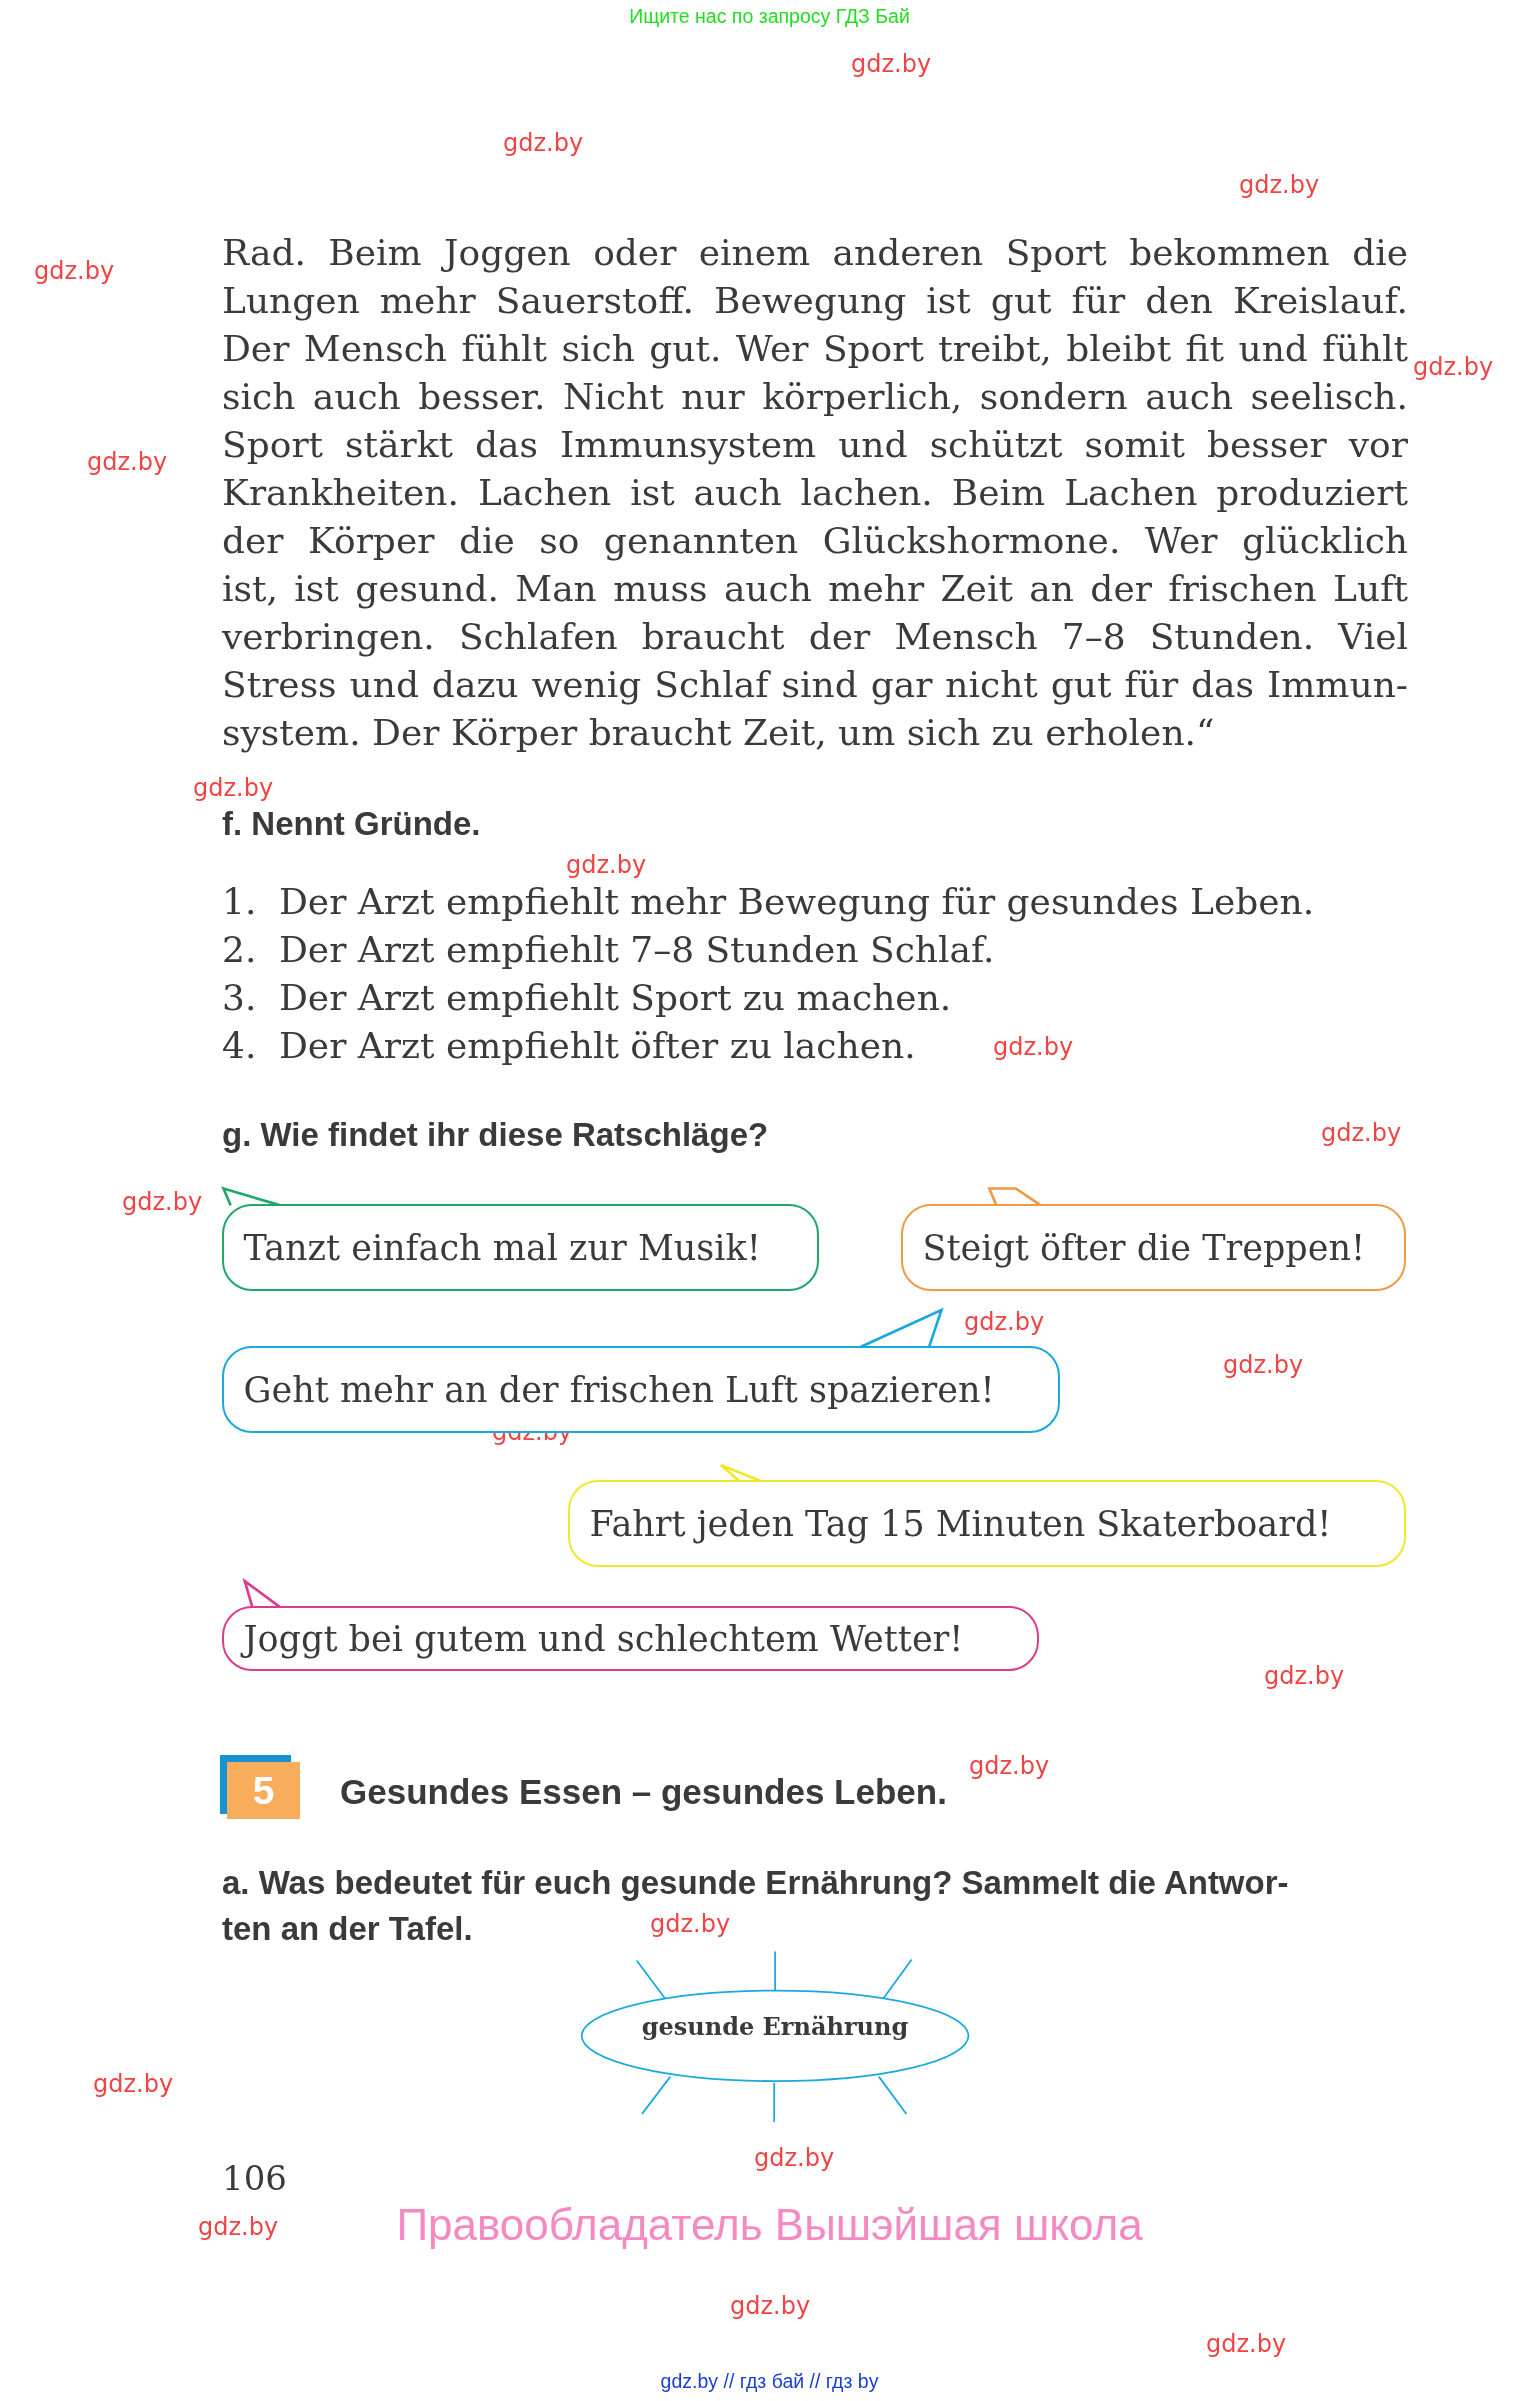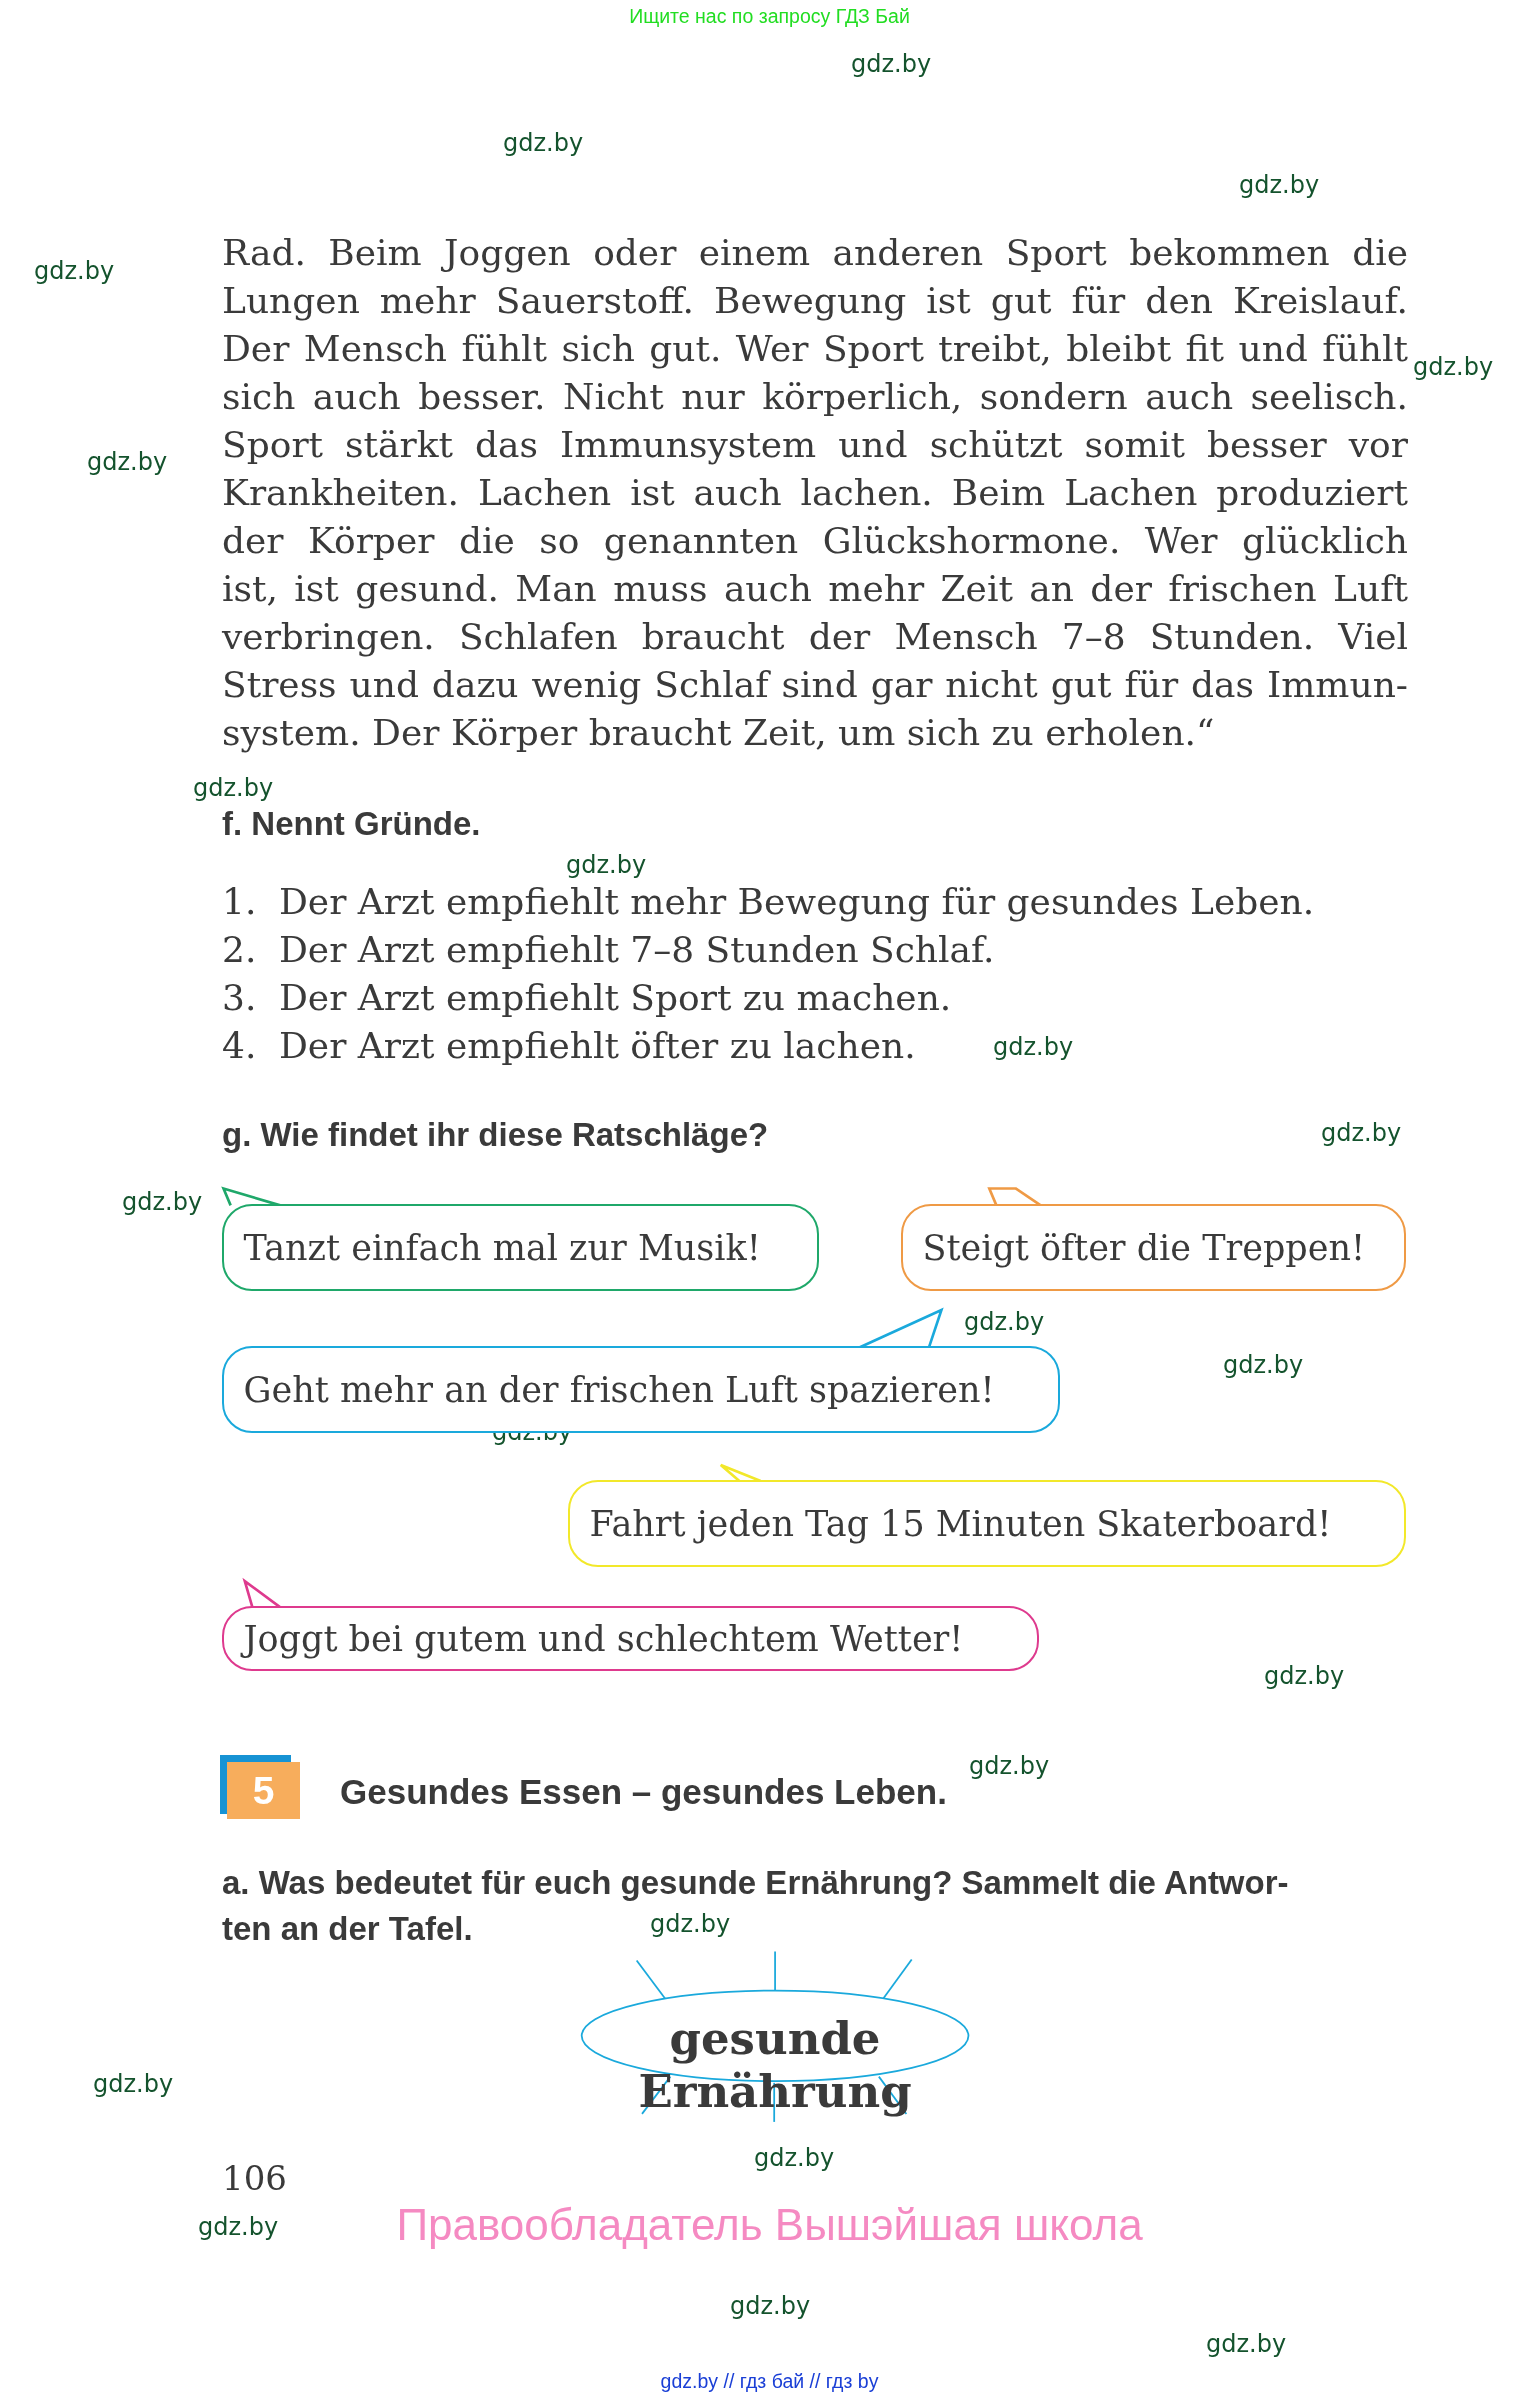--- a/index.html
+++ b/index.html
@@ -2,21 +2,21 @@
 <html style="font-size:14px"><head>
   <meta charset="utf-8">
   <style>
     html, body { margin: 0; padding: 0; background: #ffffff; }
     body { width: 1539px; height: 2401px; position: relative; overflow: hidden; }
     .serif { font-family: "DejaVu Serif", "Liberation Serif", serif; color: #3a3a3a; }
     .sans { font-family: "Liberation Sans", "DejaVu Sans", sans-serif; }
     .abs { position: absolute; }
 
     .top-banner { left: 0; width: 1539px; top: 5.3px; text-align: center; font-size: 19.5px; color: #22dd22; }
-    .wm { font-family: "DejaVu Sans", sans-serif; font-size: 24px; color: #14532d; white-space: nowrap; }
+    .wm { font-family: "DejaVu Sans", sans-serif; font-size: 24px; color: #ef4444; white-space: nowrap; }
 
     .para { left: 222px; width: 1186px; top: 229px; font-size: 36px; line-height: 48px; text-align: justify; }
     .para .ln { display: block; text-align: justify; text-align-last: justify; white-space: nowrap; height: 48px; }
     .para .ln.last { text-align-last: left; }
 
     .task-head { font-family: "Liberation Sans", sans-serif; font-weight: bold; color: #3a3a3a; font-size: 33px; }
 
     .reasons { left: 222px; top: 878px; font-size: 36px; line-height: 48px; }
     .reasons .item { display: flex; white-space: nowrap; }
     .reasons .num { width: 57px; }
@@ -145,19 +145,19 @@
   <g stroke="#1aa9dc" stroke-width="2" fill="none">
     <line x1="118" y1="32" x2="150" y2="75"></line>
     <line x1="274" y1="22" x2="274" y2="66"></line>
     <line x1="428" y1="31" x2="396" y2="75"></line>
     <line x1="124" y1="205" x2="156" y2="163"></line>
     <line x1="273" y1="214" x2="273" y2="170"></line>
     <line x1="422" y1="205" x2="391" y2="163"></line>
     <ellipse cx="274" cy="117" rx="218" ry="51"></ellipse>
   </g>
 </svg>
-<div class="abs serif" style="left:532px; top:2012px; width:486px; text-align:center; font-size:45px; font-weight:bold;">gesunde Ernährung</div>
+<div class="abs serif" style="left:532px; top:2012px; width:486px; text-align:center; font-size:24px; font-weight:bold;">gesunde Ernährung</div>
 
 <div class="abs serif page-num">106</div>
 
 <div class="abs sans footer-pink">Правообладатель Вышэйшая школа</div>
 <div class="abs sans footer-links">gdz.by  //  гдз бай  //  гдз by</div>
 
 
 </body></html>

